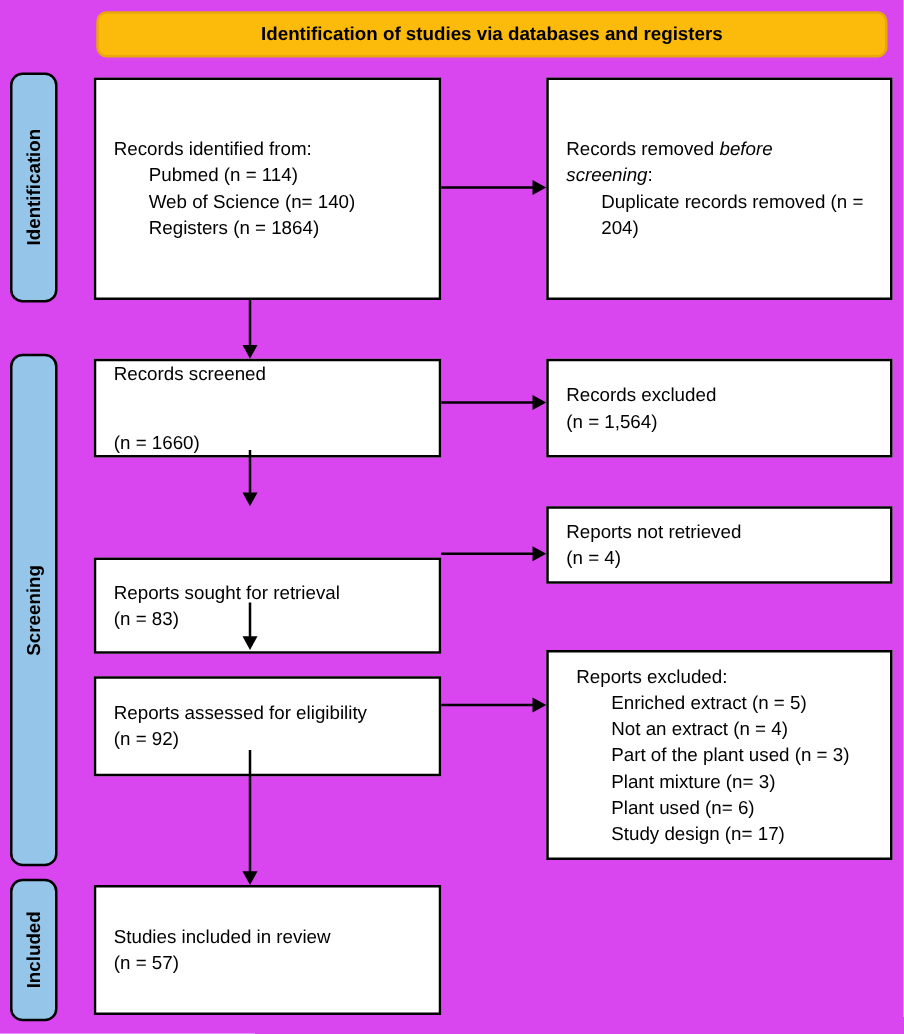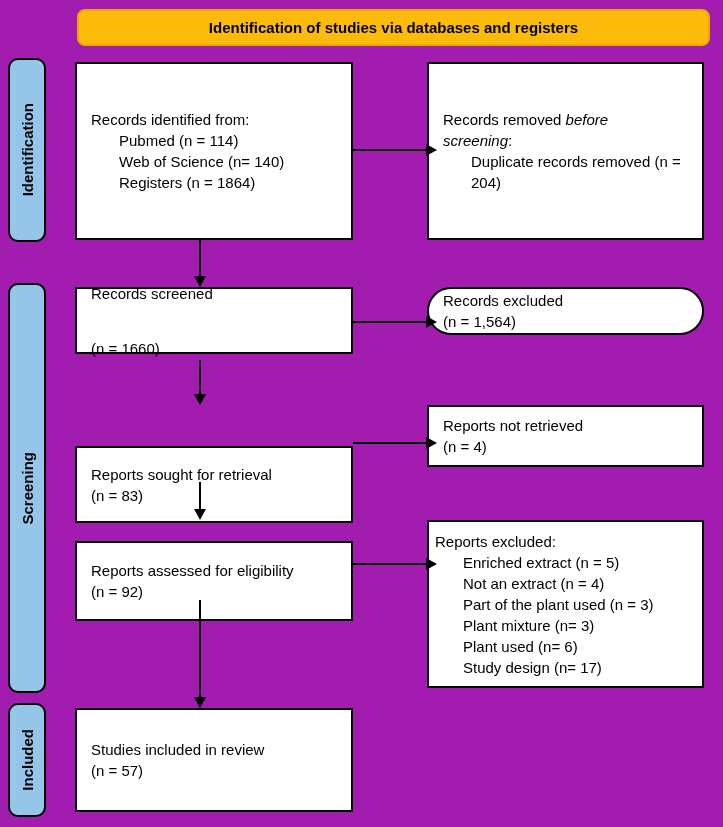--- a/index.html
+++ b/index.html
@@ -3,21 +3,21 @@
 <meta charset="utf-8">
 <style>
   :root{
     --banner-fill:#FCBA0B;
     --banner-border:#E8A70A;
     --stage-fill:#95C6E9;
     --line:#000000;
   }
   html,body{margin:0;padding:0;background:#ffffff;}
   body{font-family:"Liberation Sans","DejaVu Sans",sans-serif;color:#000;}
-  .canvas{position:relative;width:723px;height:827px;background:#a21caf;overflow:hidden;}
+  .canvas{position:relative;width:723px;height:827px;background:#d946ef;overflow:hidden;}
 
   
   .banner{
     position:absolute;left:77px;top:9px;width:633px;height:37px;
     background:var(--banner-fill);border:2px solid var(--banner-border);
     border-radius:8px;box-sizing:border-box;
     display:flex;align-items:center;justify-content:center;
     font-weight:bold;font-size:15px;
   }
 
@@ -35,21 +35,21 @@
   
   .box{
     position:absolute;box-sizing:border-box;background:#fff;
     border:2px solid var(--line);
     display:flex;flex-direction:column;justify-content:center;
     padding:6px 8px 6px 14px;font-size:15px;line-height:21px;
   }
   .box .indent{padding-left:28px;}
   .box em{font-style:italic;}
   .col-l{left:75px;width:278px;}
-  .col-r{left:427px;width:277px;}
+  .col-r{left:437px;width:277px;}
   .wrap-narrow{max-width:185px;}
 
   
   .varrow{position:absolute;left:194px;width:12px;}
   .varrow .line{position:absolute;left:5px;top:0;width:2px;height:calc(100% - 9px);background:var(--line);}
   .varrow .head{position:absolute;left:0;bottom:0;width:0;height:0;
     border-left:6px solid transparent;border-right:6px solid transparent;border-top:11px solid var(--line);}
   .harrow{position:absolute;left:353px;width:84px;height:12px;}
   .harrow .line{position:absolute;left:0;top:5px;height:2px;width:calc(100% - 9px);background:var(--line);}
   .harrow .head{position:absolute;right:0;top:0;width:0;height:0;
@@ -81,43 +81,43 @@
     <div class="indent">Registers (n = 1864)</div>
   </div>
 
   <div class="box col-r" style="top:62px;height:178px;">
     <div class="wrap-narrow">
       <span>Records removed </span><em>before screening</em><span>:</span>
     </div>
     <div class="indent">Duplicate records removed (n = 204)</div>
   </div>
 
-  <div class="box col-l" style="top:287px;height:67px;gap:34px;">
+  <div class="box col-l" style="top:287px;height:79px;gap:34px;">
     <div>Records screened</div>
     <div>(n = 1660)</div>
   </div>
-  <div class="box col-r" style="top:287px;height:48px;border-radius:25px;">
+  <div class="box col-r" style="top:287px;height:79px;">
     <div>Records excluded</div>
     <div>(n = 1,564)</div>
   </div>
 
   <div class="box col-l" style="top:410px;height:77px;margin-top:36px;">
     <div>Reports sought for retrieval</div>
     <div>(n = 83)</div>
   </div>
   <div class="box col-r" style="top:405px;height:62px;">
     <div>Reports not retrieved</div>
     <div>(n = 4)</div>
   </div>
 
   <div class="box col-l" style="top:520px;height:80px;margin-top:21px;">
     <div>Reports assessed for eligibility</div>
     <div>(n = 92)</div>
   </div>
-  <div class="box col-r" style="top:520px;height:168px;padding-left:6px;">
+  <div class="box col-r" style="top:520px;height:168px;padding-left:22px;">
     <div>Reports excluded:</div>
     <div class="indent">Enriched extract (n = 5)</div>
     <div class="indent">Not an extract (n = 4)</div>
     <div class="indent">Part of the plant used (n = 3)</div>
     <div class="indent">Plant mixture (n= 3)</div>
     <div class="indent">Plant used (n= 6)</div>
     <div class="indent">Study design (n= 17)</div>
   </div>
 
   <div class="box col-l" style="top:708px;height:104px;">

